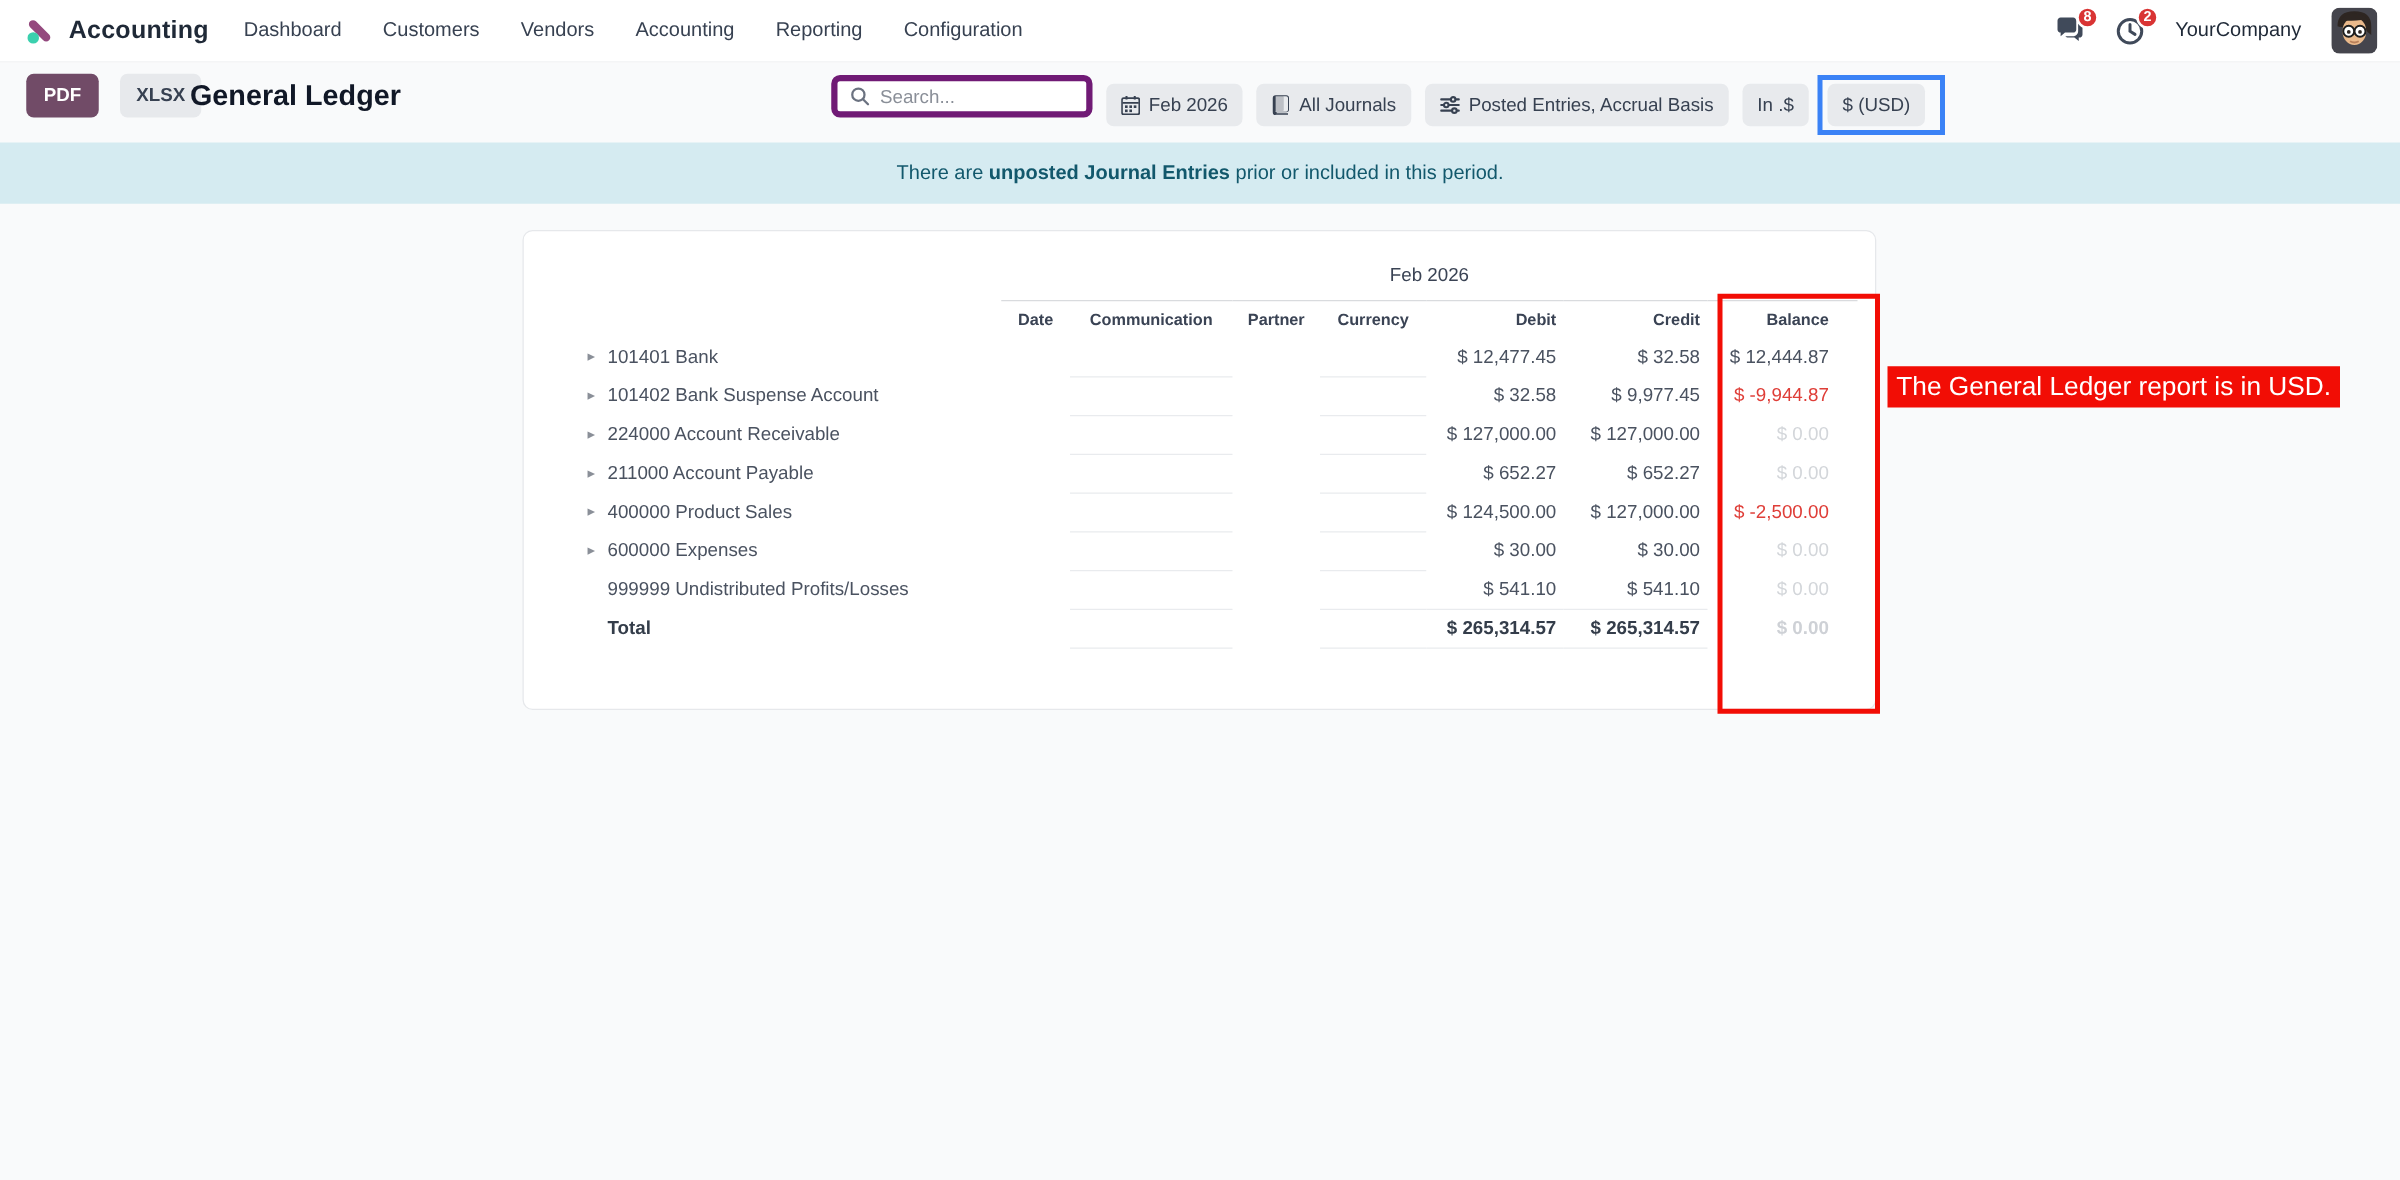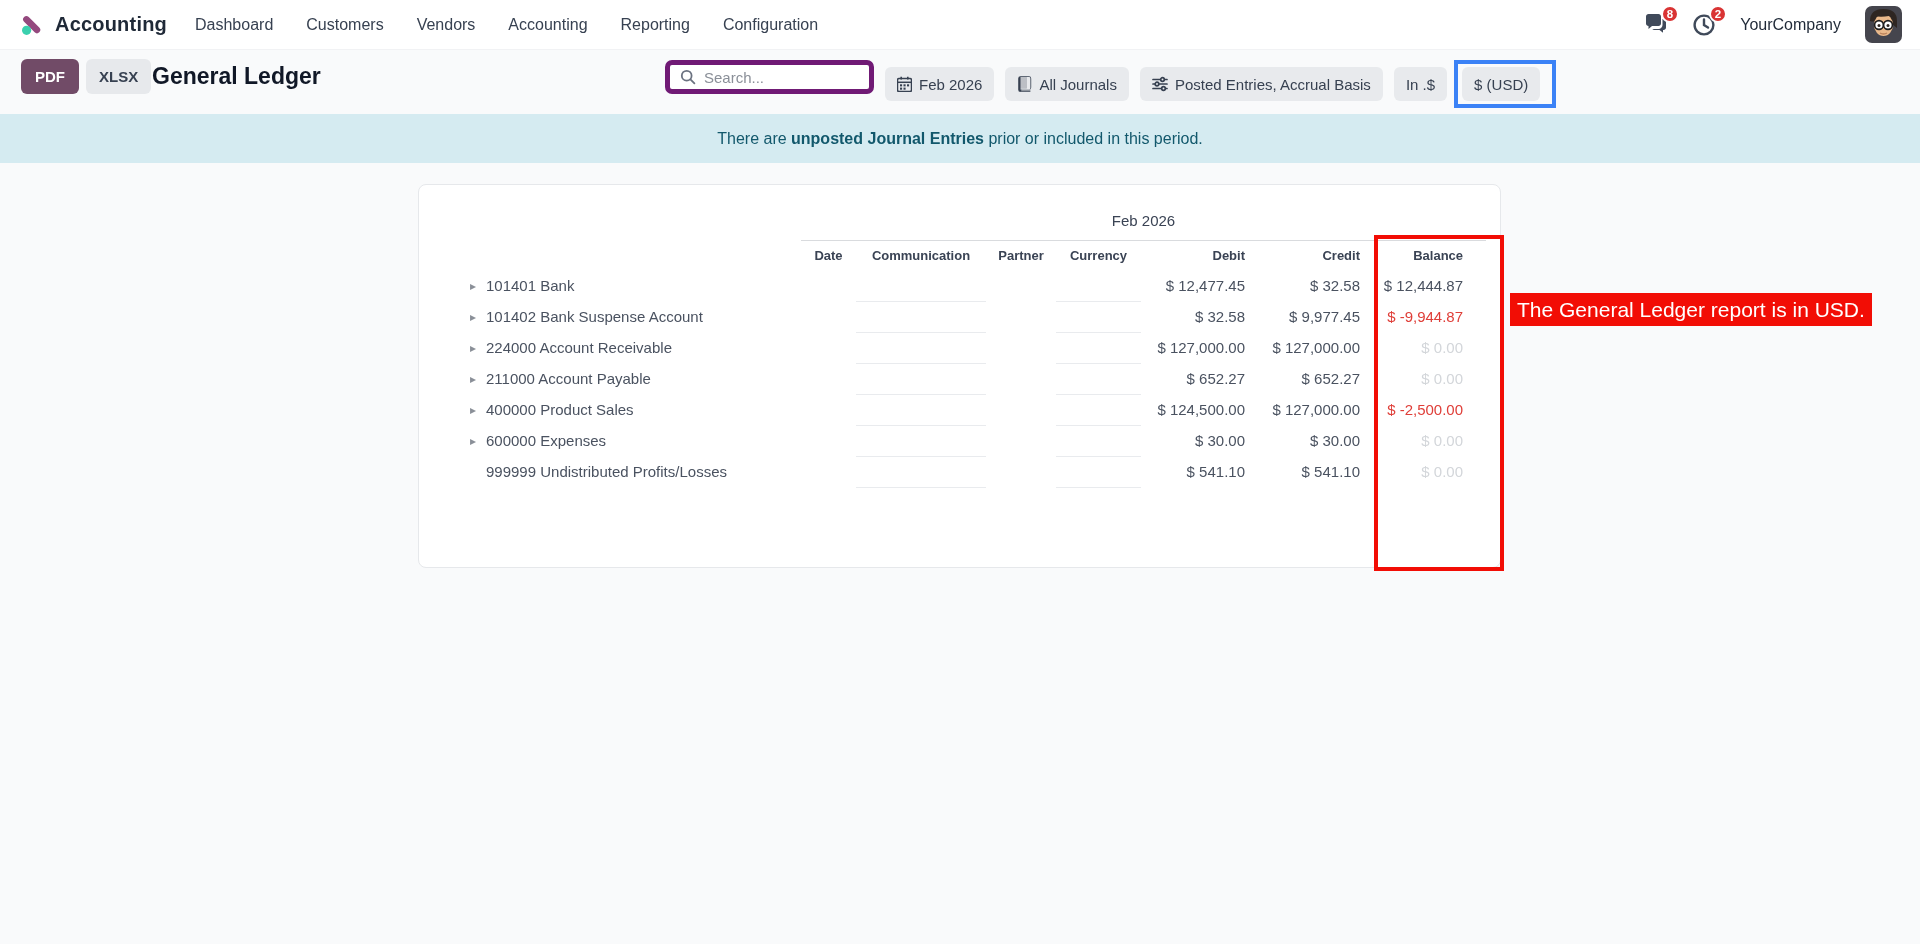--- a/index.html
+++ b/index.html
@@ -26,21 +26,21 @@
     position:absolute; top:-8px; right:-11px; min-width:18px; height:18px;
     background:#d93434; color:#fff; font-size:11.5px; font-weight:bold;
     border-radius:9px; display:flex; align-items:center; justify-content:center;
     padding:0 4px; border:2px solid #fff;
   }
   .company-name { font-size:16px; color:#1f2937; cursor:pointer; }
   .avatar { width:37px; height:37px; border-radius:7px; overflow:hidden; cursor:pointer; display:block; }
 
   
   .controls { position:absolute; top:50px; left:0; right:0; height:53px; }
-  .export-group { position:absolute; left:21px; top:9px; display:flex; gap:7px; align-items:center; }
+  .export-group { position:absolute; left:21px; top:9px; display:flex; gap:17px; align-items:center; }
   .btn { border:none; border-radius:6px; font-family:inherit; cursor:pointer; }
   .btn-pdf { background:#714B67; color:#fff; font-size:15px; font-weight:bold; padding:0 14px; height:35px; }
   .btn-xlsx { background:#e7e9ec; color:#374151; font-size:15px; font-weight:bold; padding:0 13px; height:35px; }
   .report-title { position:absolute; left:152px; top:13px; font-size:23px; color:#111827;font-weight:bold; }
   .search-box {
     position:absolute; left:665px; top:10px; width:209px; height:34px;
     background:#fff; border:5px solid #701a75; border-radius:7px;
     display:flex; align-items:center; padding:0 10px; gap:8px;
   }
   .search-box input {
@@ -325,18 +325,28 @@
       <tr class="acct-row">
         <td class="name"><span class="caret"></span><span>999999 Undistributed Profits/Losses</span></td>
         <td></td>
           <td class="comm"></td>
           <td></td>
           <td class="curr"></td>
         <td class="money">$ 541.10</td>
         <td class="money">$ 541.10</td>
         <td class="bal muted">$ 0.00</td>
       </tr>
+      <tr class="total-row">
+        <td class="name"><span class="caret"></span><span>Total</span></td>
+        <td></td>
+          <td class="comm"></td>
+          <td></td>
+          <td class="curr"></td>
+        <td class="money">$ 265,314.57</td>
+        <td class="money">$ 265,314.57</td>
+        <td class="bal muted">$ 0.00</td>
+      </tr>
     </tbody>
   </table>
 </div>
 
 <div class="balance-box"></div>
 <div class="annotation">The General Ledger report is in USD.</div>
 
 </body></html>

